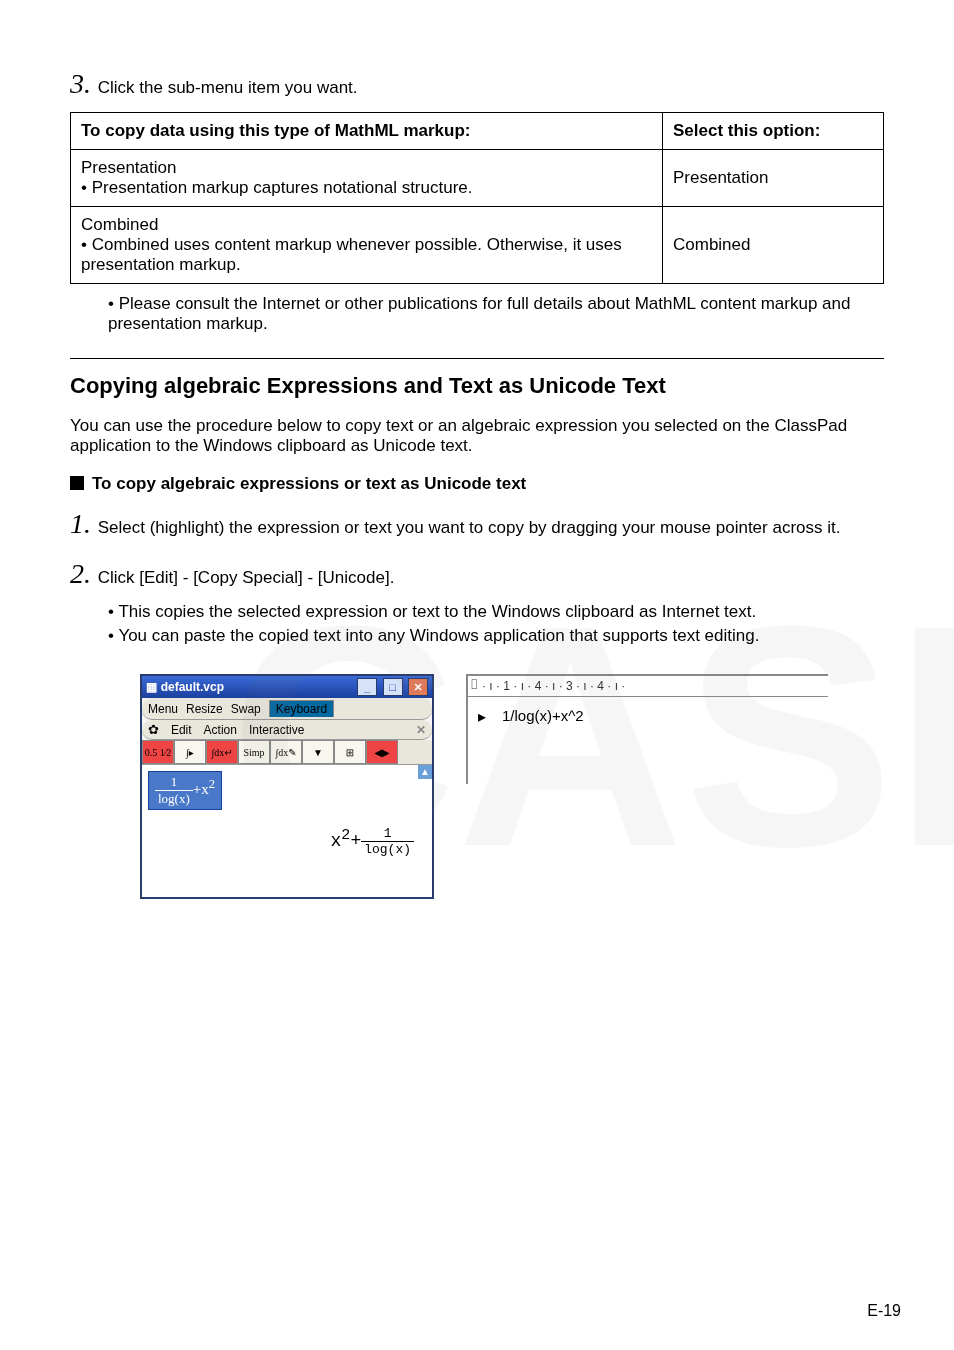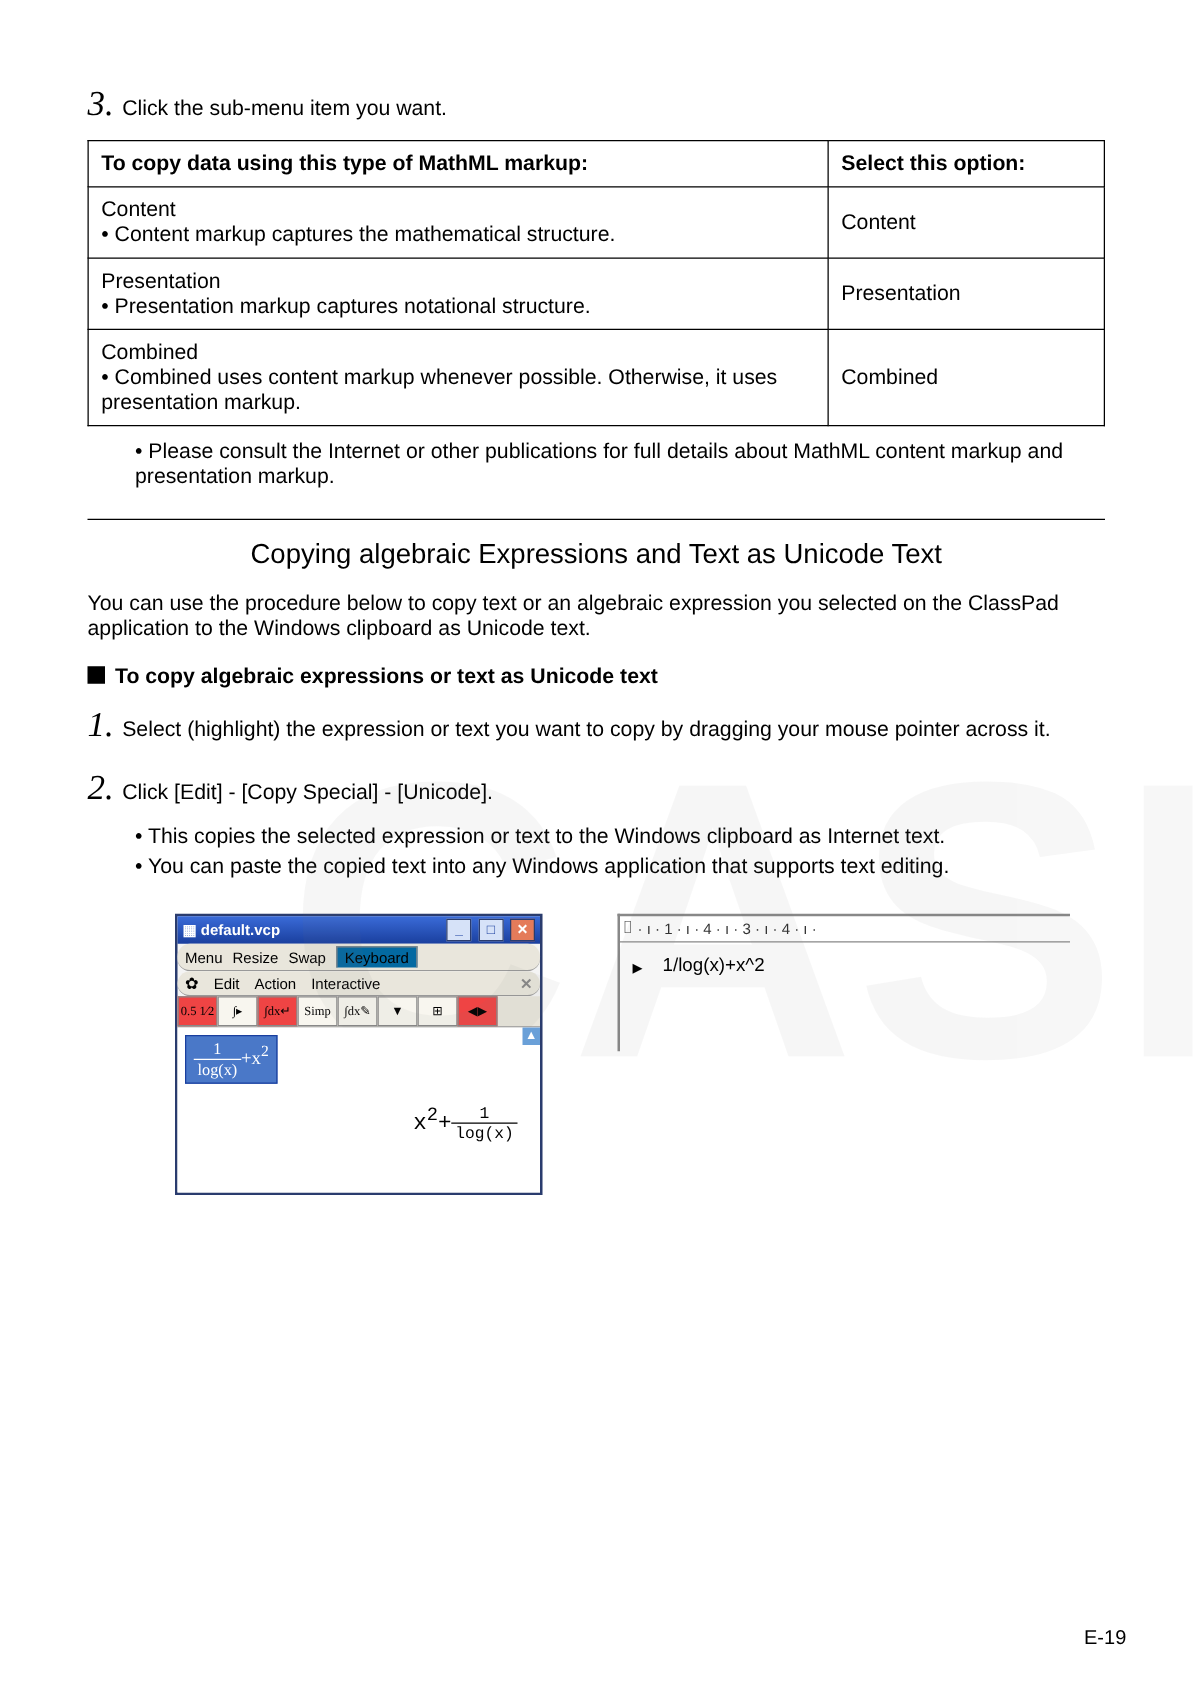--- a/index.html
+++ b/index.html
@@ -42,23 +42,22 @@
     border: 1px solid #000;
     padding: 8px 10px;
     text-align: left;
     vertical-align: middle;
   }
   table.mathml th { font-weight: bold; }
   .note-block { margin: 8px 0 8px 38px; }
   .hr { border-top: 1.5px solid #000; margin: 24px 0 14px 0; }
   h2.subhead {
     font-size: 22px;
-    font-weight: normal;
+    font-weight: bold;
     margin: 10px 0 12px 0;
-    text-align: center;
   }
   .square-bullet::before {
     content: "";
     display: inline-block;
     width: 14px; height: 14px;
     background: #000;
     margin-right: 8px;
     vertical-align: -1px;
   }
   .proc-title {
@@ -66,21 +65,21 @@
     font-size: 17px;
     margin: 18px 0 14px 0;
   }
   .bullet {
     margin: 4px 0 4px 38px;
     text-indent: -14px;
     padding-left: 14px;
   }
   .figrow {
     display: flex;
-    gap: 60px;
+    gap: 32px;
     margin: 28px 0 0 70px;
     align-items: flex-start;
   }
   .app-window {
     width: 290px;
     border: 2px solid #2a3c6e;
     background: #f4f4f4;
   }
   .titlebar {
     background: linear-gradient(#3a6bd8, #1a3f9e);
@@ -218,27 +217,20 @@
 <div class="step-line">
   <span class="step-num">3.</span>
   <span>Click the sub-menu item you want.</span>
 </div>
 
 <table class="mathml">
   <tbody>
       <tr>
     <th>To copy data using this type of MathML markup:</th>
     <th style="width:200px;">Select this option:</th>
-  </tr>
-  <tr>
-    <td>
-      <div>Content</div>
-      <div>• <span>Content markup captures the mathematical structure.</span></div>
-    </td>
-    <td>Content</td>
   </tr>
   <tr>
     <td>
       <div>Presentation</div>
       <div>• <span>Presentation markup captures notational structure.</span></div>
     </td>
     <td>Presentation</td>
   </tr>
   <tr>
     <td>

